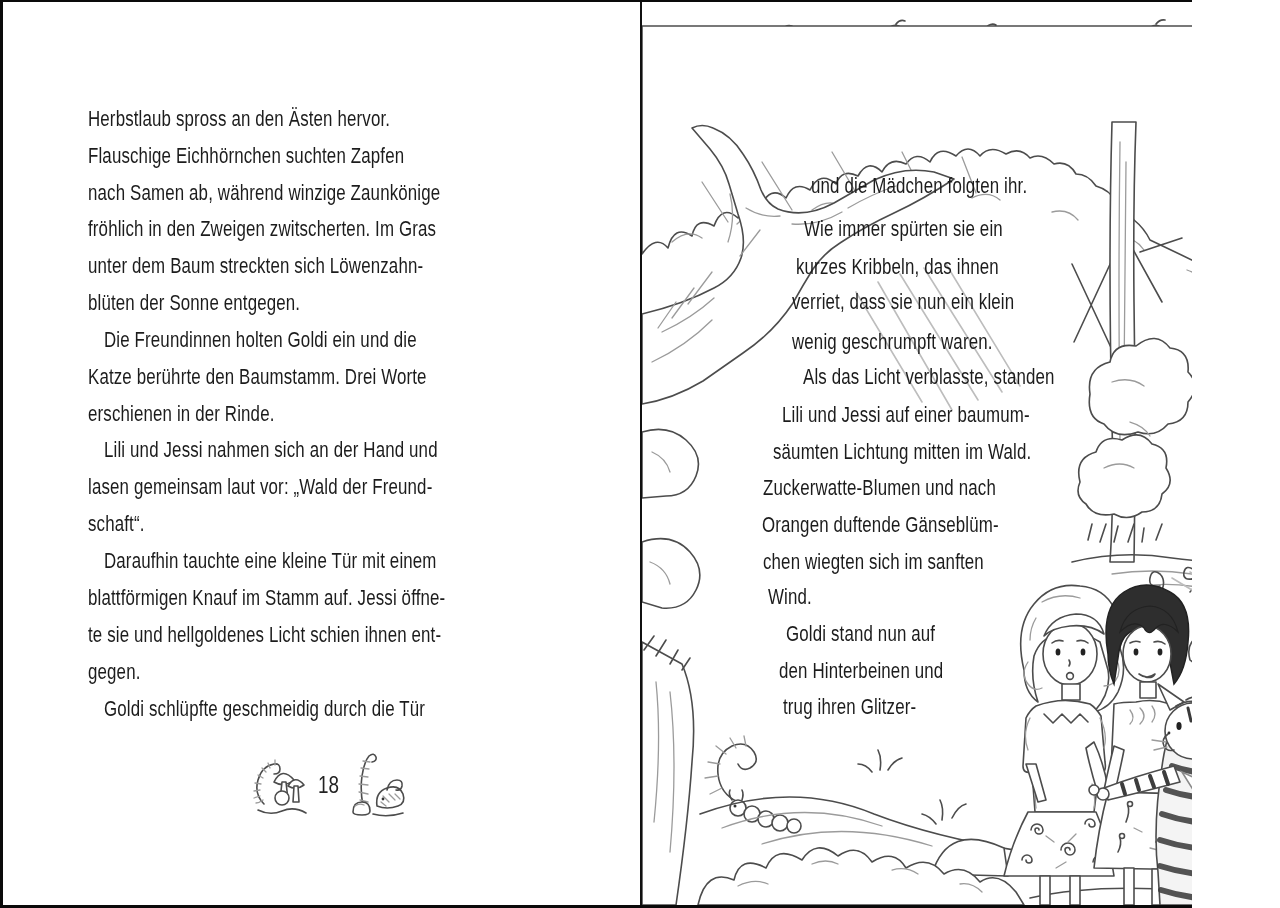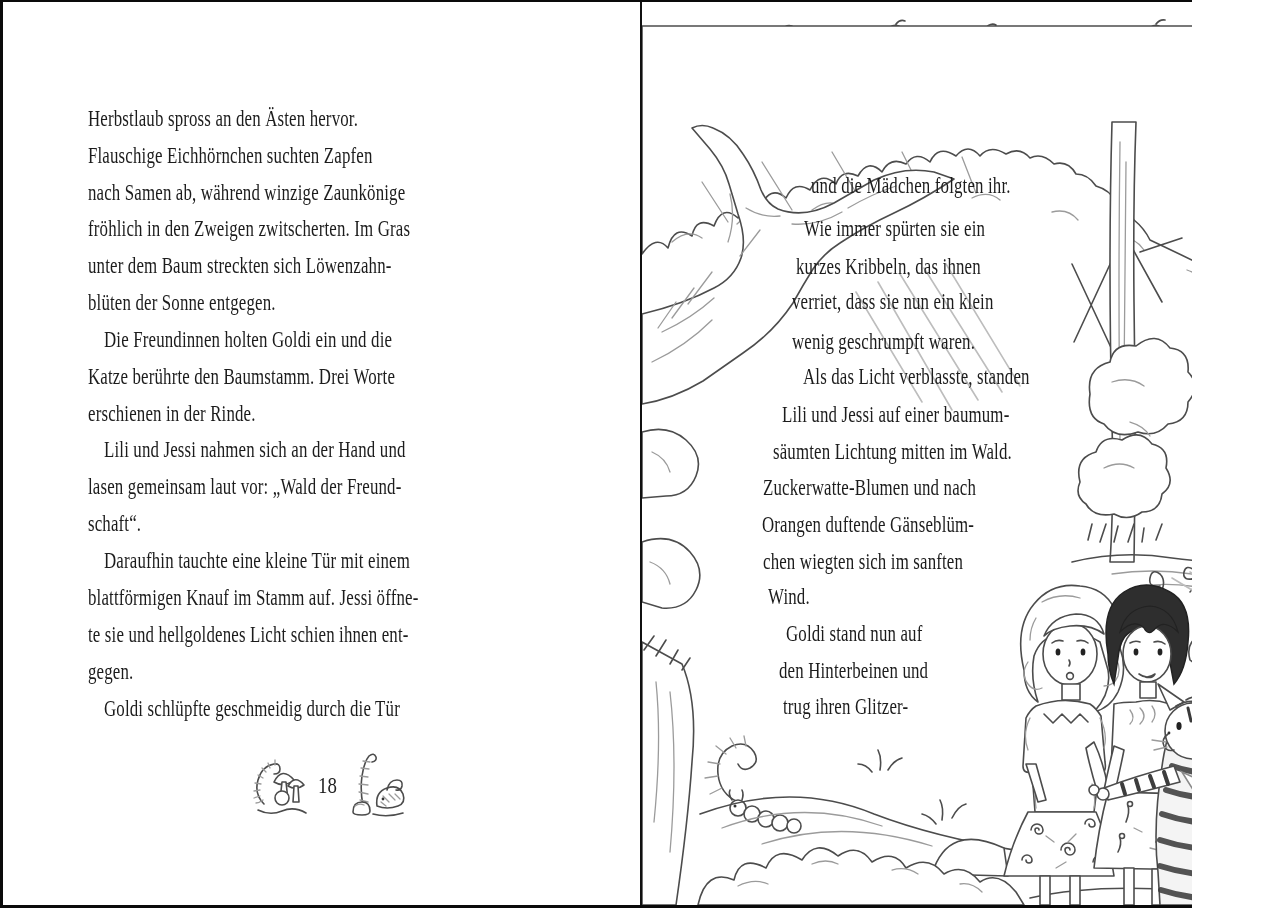--- a/index.html
+++ b/index.html
@@ -1,17 +1,17 @@
 <!DOCTYPE html>
 <html><head>
 <meta charset="utf-8">
 <style>
   html,body{margin:0;padding:0;background:#ffffff;}
   .spread{position:relative;width:1192px;height:908px;background:#ffffff;overflow:hidden;
-          font-family:Liberation Serif, serif;color:#1f1f1f;}
+          font-family:Liberation Sans, sans-serif;color:#1f1f1f;}
   .edge{position:absolute;background:#0a0a0a;}
   .edge-left{left:0;top:0;width:3px;height:908px;}
   .edge-top{left:0;top:0;width:1280px;height:2px;}
   .edge-bottom{left:0;top:905px;width:1280px;height:3px;}
   .divider{position:absolute;left:640px;top:0;width:2px;height:908px;background:#101010;}
   .story-line{position:absolute;white-space:nowrap;font-size:22.5px;line-height:37px;
               transform:scaleX(0.75);transform-origin:0 0;letter-spacing:.2px;color:#1c1c1c;}
   .pageno{position:absolute;font-size:23px;line-height:37px;transform:scaleX(.82);transform-origin:0 0;color:#222;}
   .vignette{position:absolute;}
   .rightpage{position:absolute;left:642px;top:2px;width:638px;height:903px;}

